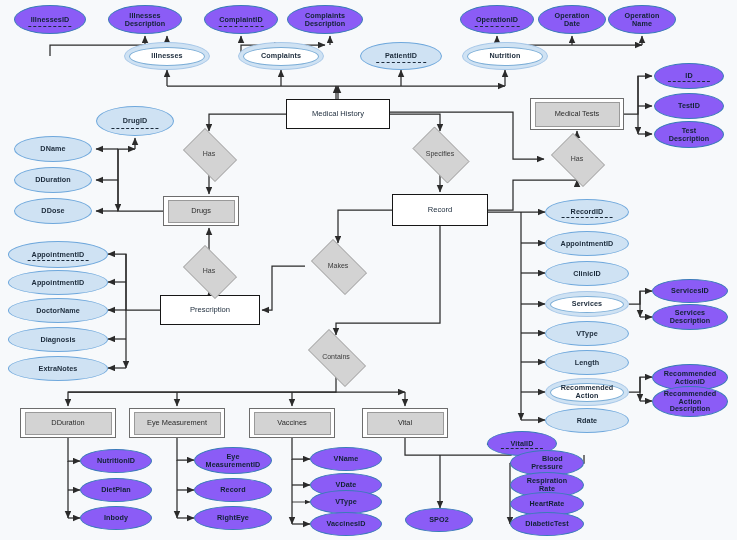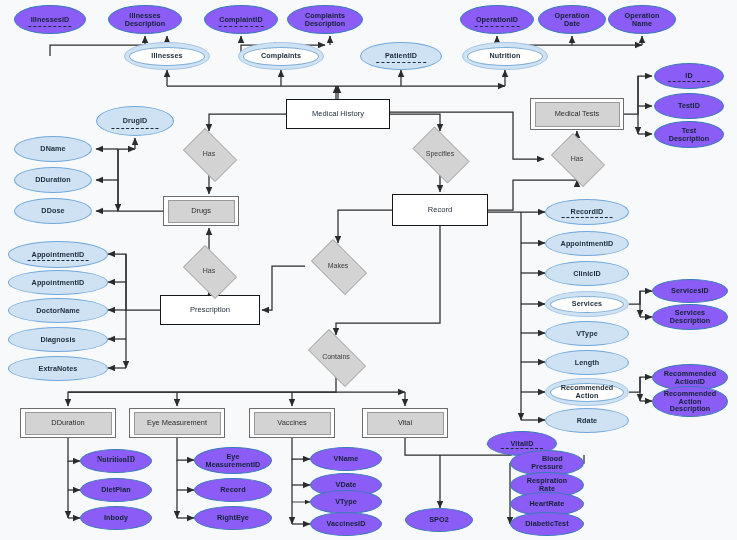--- a/index.html
+++ b/index.html
@@ -290,21 +290,21 @@
       </div>
       <div class="node attr dark" style="left: 652px; top: 304px; width: 76px; height: 26px;">
         <span class="lbl">Services<br>Description</span>
       </div>
       <div class="node attr dark" style="left: 652px; top: 364px; width: 76px; height: 27px;">
         <span class="lbl">Recommended<br>ActionID</span>
       </div>
       <div class="node attr dark" style="left: 652px; top: 386px; width: 76px; height: 31px;">
         <span class="lbl">Recommended<br>Action<br>Description</span>
       </div>
-      <div class="node attr dark" style="left: 80px; top: 449px; width: 72px; height: 24px; font-family: Liberation Serif, serif;">
+      <div class="node attr dark" style="left: 80px; top: 449px; width: 72px; height: 24px;">
         <span class="lbl">NutritionID</span>
       </div>
       <div class="node attr dark" style="left: 80px; top: 478px; width: 72px; height: 24px;">
         <span class="lbl">DietPlan</span>
       </div>
       <div class="node attr dark" style="left: 80px; top: 506px; width: 72px; height: 24px;">
         <span class="lbl">Inbody</span>
       </div>
       <div class="node attr dark" style="left: 194px; top: 447px; width: 78px; height: 27px;">
         <span class="lbl">Eye<br>MeasurementID</span>

